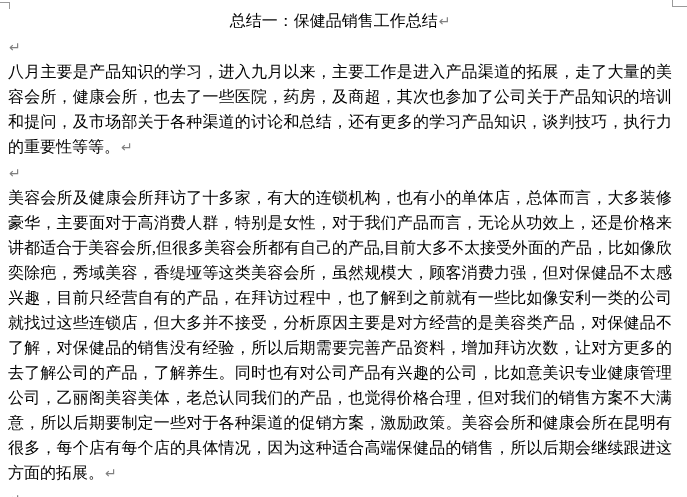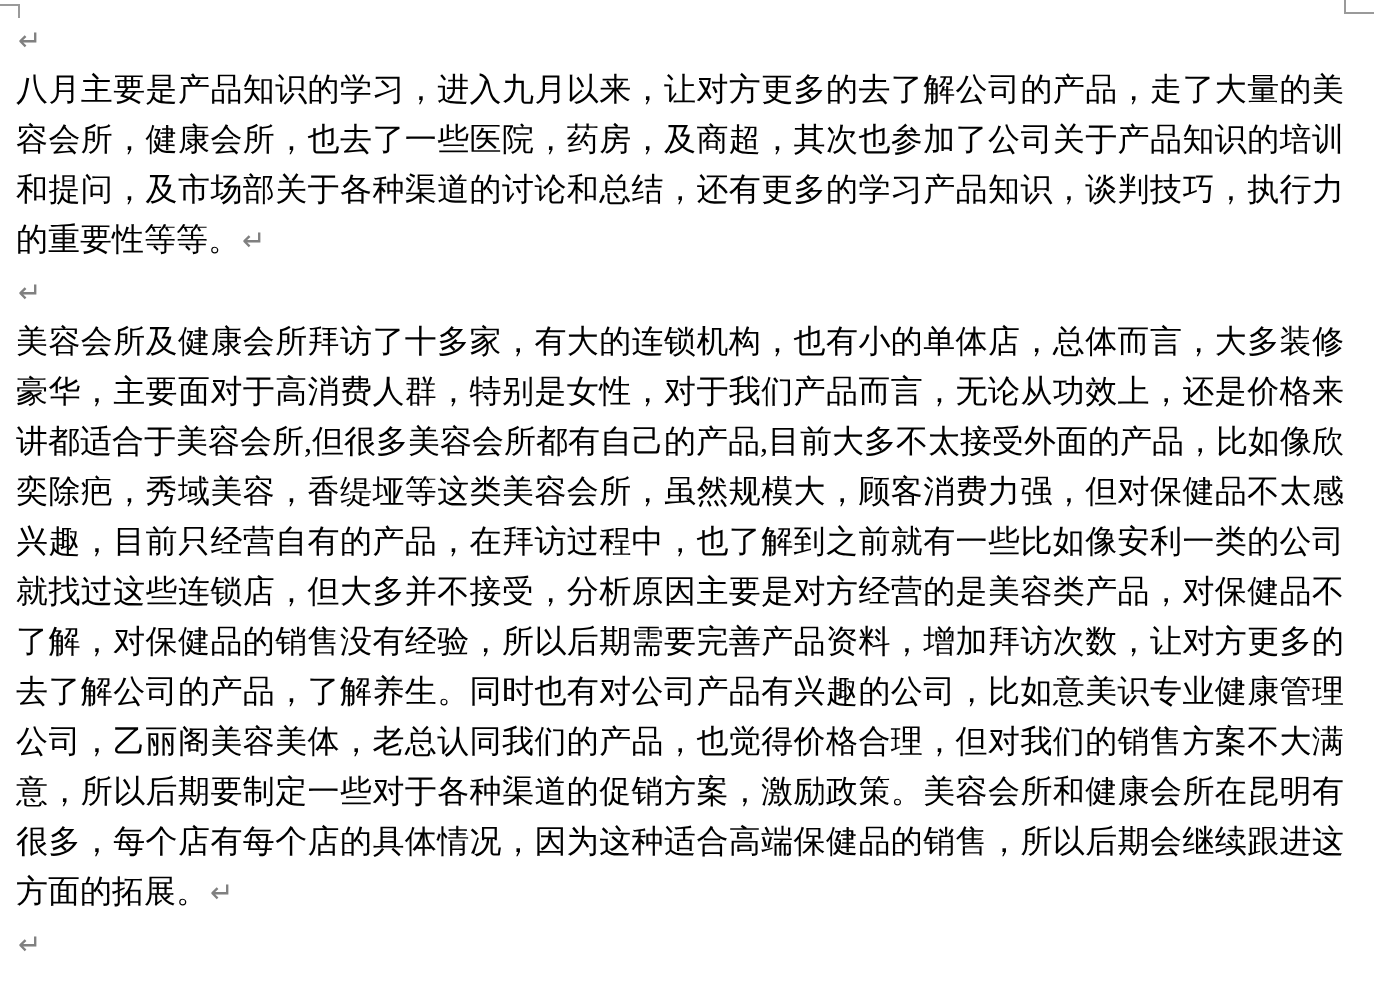--- a/index.html
+++ b/index.html
@@ -55,24 +55,25 @@
 </head>
 <body>
 
 <div class="page">
 
   <div class="crop-mark crop-tl"></div>
   <div class="crop-mark crop-tr"></div>
 
   <div class="content">
 
+    <div class="title-line"><span>总结一：保健品销售工作总结</span><span class="pilcrow">↵</span></div>
 
     <div class="empty-line"><span class="pilcrow">↵</span></div>
 
-    <div class="para"><span>八月主要是产品知识的学习，进入九月以来，让对方更多的去了解公司的产品，走了大量的美容会所，健康会所，也去了一些医院，药房，及商超，其次也参加了公司关于产品知识的培训和提问，及市场部关于各种渠道的讨论和总结，还有更多的学习产品知识，谈判技巧，执行力的重要性等等。</span><span class="pilcrow">↵</span></div>
+    <div class="para"><span>八月主要是产品知识的学习，进入九月以来，主要工作是进入产品渠道的拓展，走了大量的美容会所，健康会所，也去了一些医院，药房，及商超，其次也参加了公司关于产品知识的培训和提问，及市场部关于各种渠道的讨论和总结，还有更多的学习产品知识，谈判技巧，执行力的重要性等等。</span><span class="pilcrow">↵</span></div>
 
     <div class="empty-line"><span class="pilcrow">↵</span></div>
 
     <div class="para"><span>美容会所及健康会所拜访了十多家，有大的连锁机构，也有小的单体店，总体而言，大多装修豪华，主要面对于高消费人群，特别是女性，对于我们产品而言，无论从功效上，还是价格来讲都适合于美容会所,但很多美容会所都有自己的产品,目前大多不太接受外面的产品，比如像欣奕除疤，秀域美容，香缇垭等这类美容会所，虽然规模大，顾客消费力强，但对保健品不太感兴趣，目前只经营自有的产品，在拜访过程中，也了解到之前就有一些比如像安利一类的公司就找过这些连锁店，但大多并不接受，分析原因主要是对方经营的是美容类产品，对保健品不了解，对保健品的销售没有经验，所以后期需要完善产品资料，增加拜访次数，让对方更多的去了解公司的产品，了解养生。同时也有对公司产品有兴趣的公司，比如意美识专业健康管理公司，乙丽阁美容美体，老总认同我们的产品，也觉得价格合理，但对我们的销售方案不大满意，所以后期要制定一些对于各种渠道的促销方案，激励政策。美容会所和健康会所在昆明有很多，每个店有每个店的具体情况，因为这种适合高端保健品的销售，所以后期会继续跟进这方面的拓展。</span><span class="pilcrow">↵</span></div>
 
     <div class="empty-line"><span class="pilcrow">↵</span></div>
 
   </div>
 </div>
 

